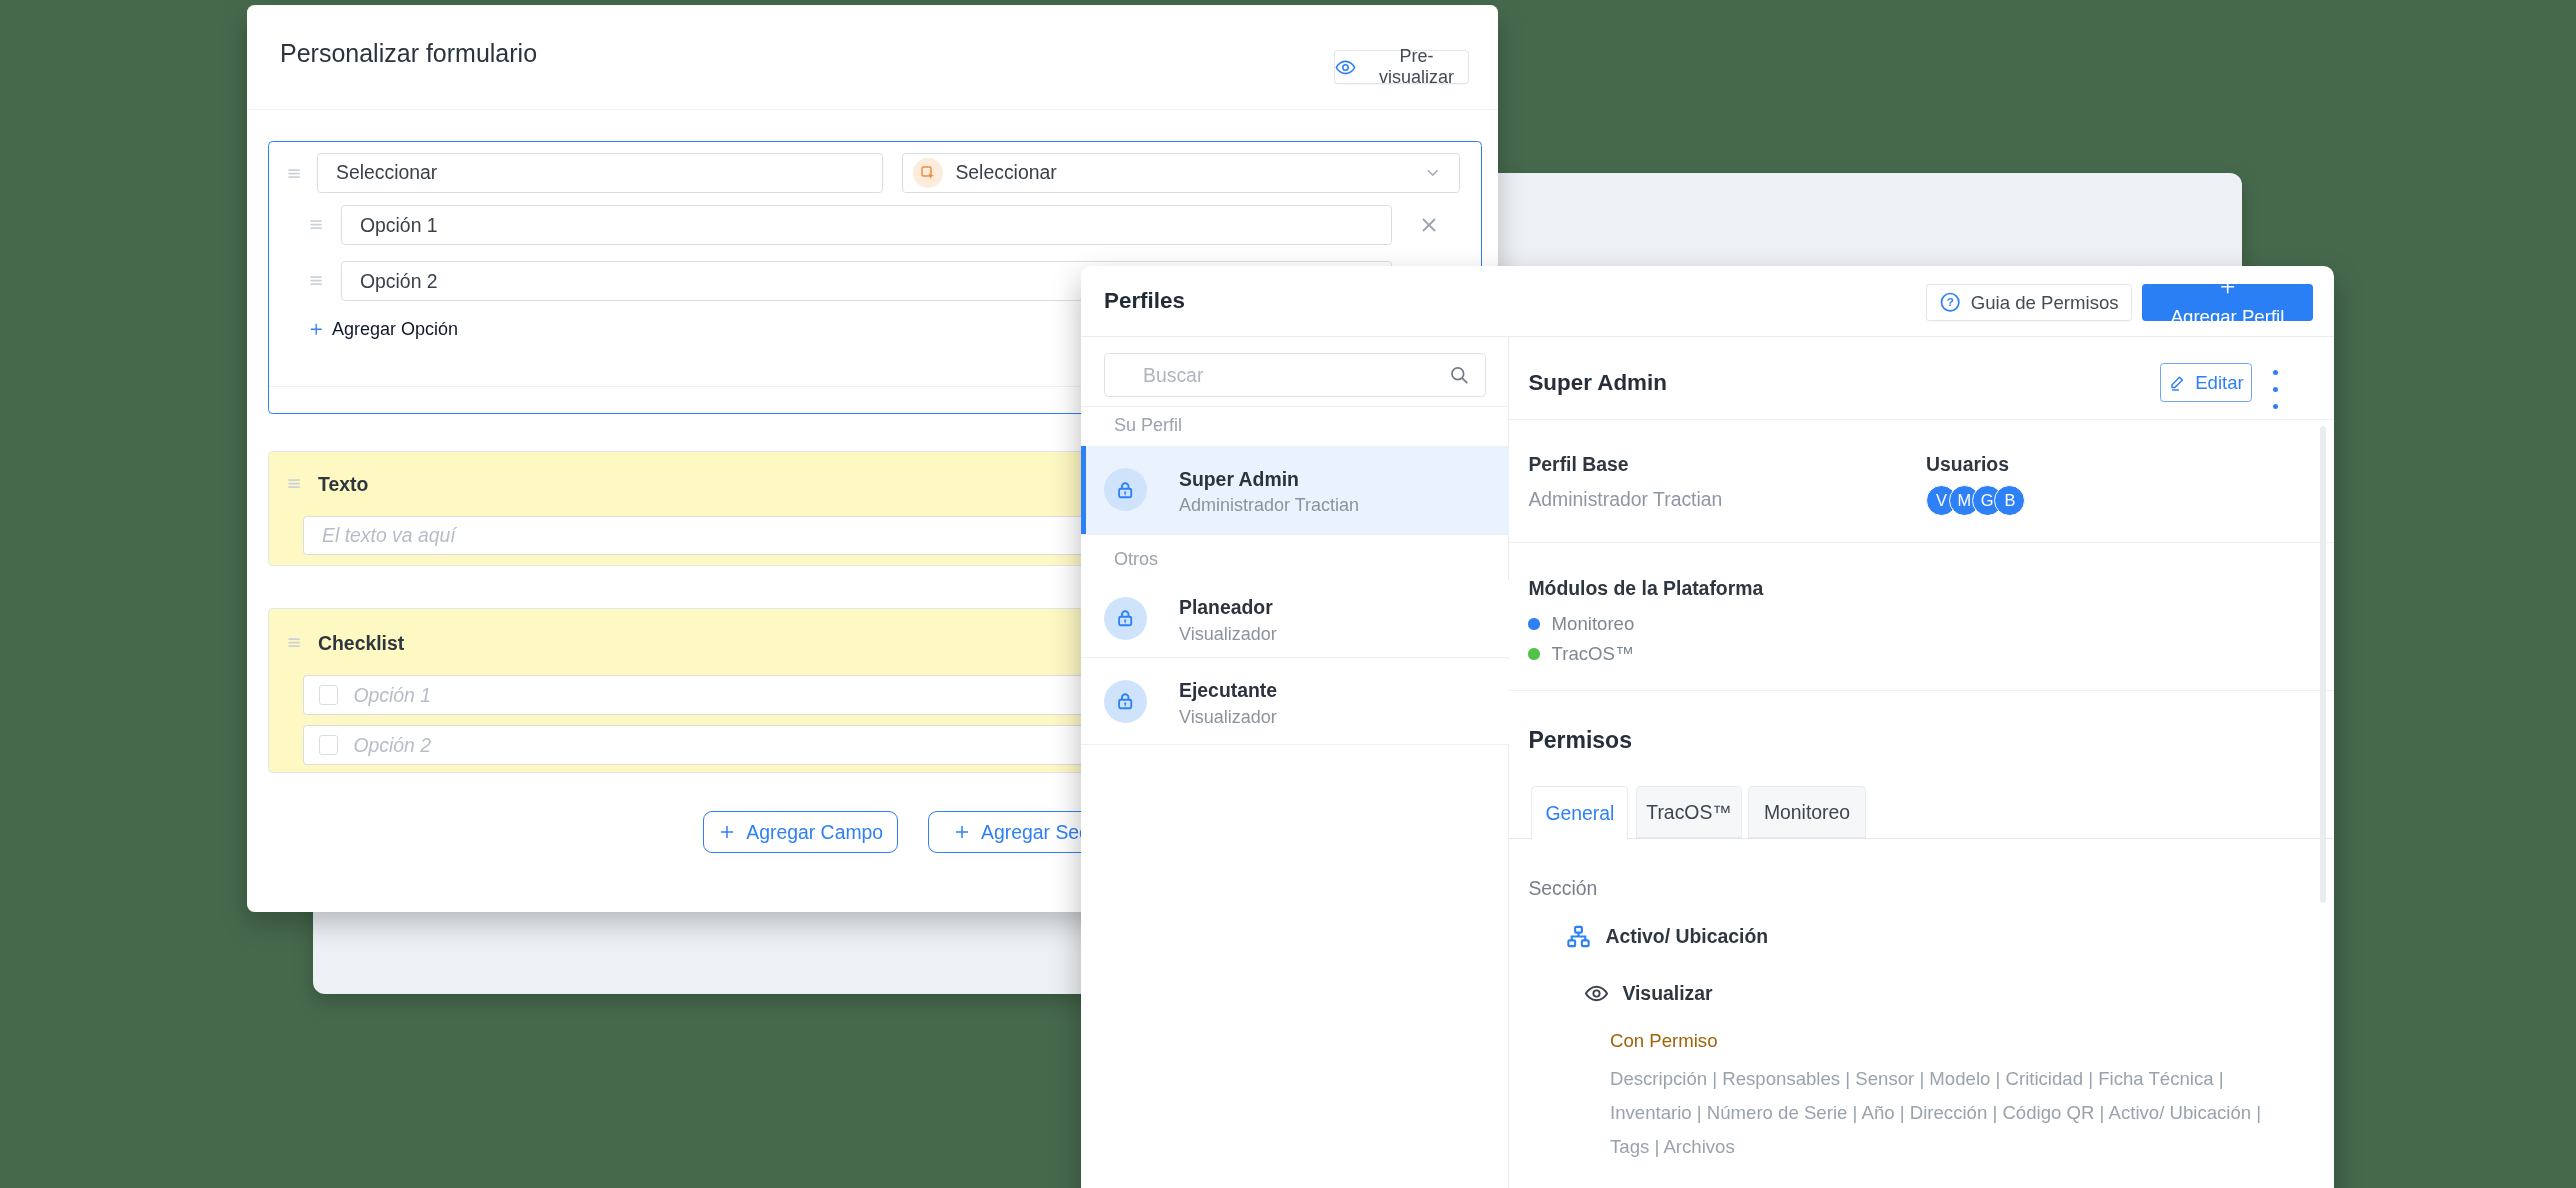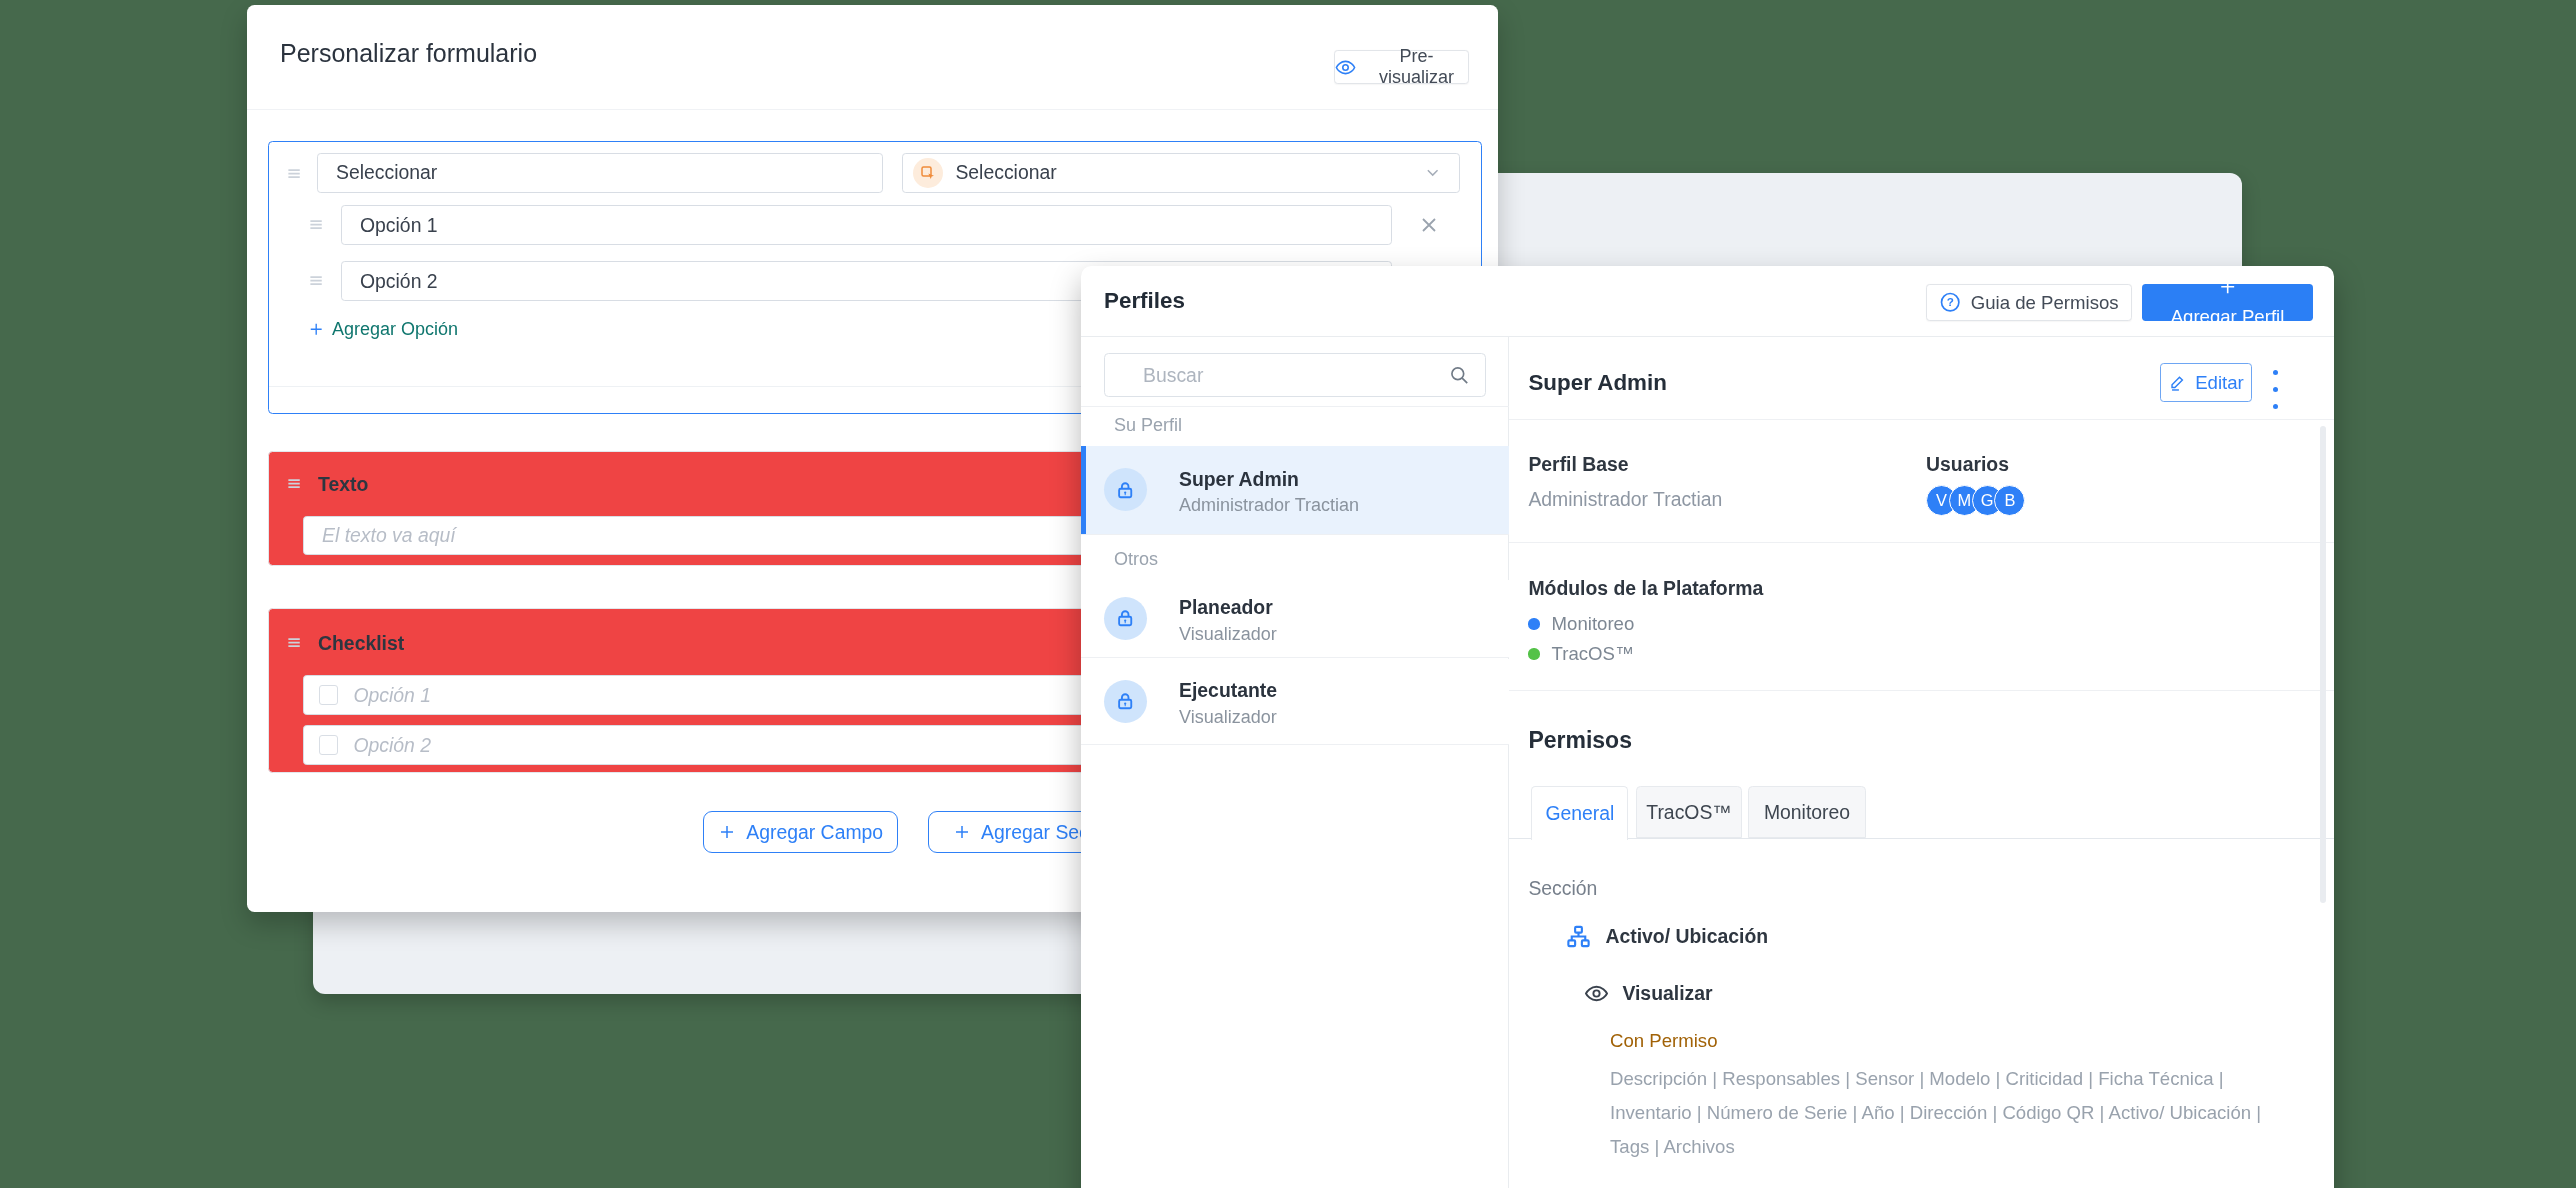--- a/index.html
+++ b/index.html
@@ -31,24 +31,24 @@
     display:flex; align-items:center; justify-content:center; flex:0 0 auto; }
   .type-select .grow { flex:1 1 auto; }
   .opt1-input { left:72px; top:63px; width:1051px; height:40px; }
   .opt2-input { left:72px; top:119px; width:1051px; height:40px; }
   .handle { width:21px; height:21px; }
   .h-row1 { left:15px; top:21px; }
   .h-row2 { left:37px; top:72px; }
   .h-row3 { left:37px; top:128px; }
   .x-btn { left:1148px; top:71px; width:24px; height:24px; cursor:pointer; }
   .add-option { left:39px; top:177px; display:flex; align-items:center; gap:7.5px;
-    font-size:18px; color:#0f766e; cursor:pointer; }
+    font-size:18px; color:#0f172a; cursor:pointer; }
   .section-footer-line { left:0; top:244px; width:1211px; border-top:0.7px solid #eef1f4; }
 
-  .field-card { border:0.7px solid #e3e7ec; border-radius:4.5px; background:#ef4444; }
+  .field-card { border:0.7px solid #e3e7ec; border-radius:4.5px; background:#fef9c3; }
   .texto-card { left:21px; top:446px; width:1214px; height:115px; }
   .check-card { left:21px; top:603px; width:1214px; height:165px; }
   .card-label { font-size:19.4px; font-weight:700; color:#2e3640; }
   .placeholder { font-style:italic; color:#b7bdc7; }
   .check-row { display:flex; align-items:center; gap:15px; padding:0 15px; }
   .checkbox { width:19.4px; height:19.4px; border:1.5px solid #d9dee5; border-radius:3px; background:#fff; flex:0 0 auto; }
 
   .btn-outline-blue { display:flex; align-items:center; justify-content:center; gap:10.4px;
     border:1.5px solid #2e80f7; border-radius:9px; background:#fff;
     font-size:19.4px; color:#2e80f7; font-weight:500; cursor:pointer; }

